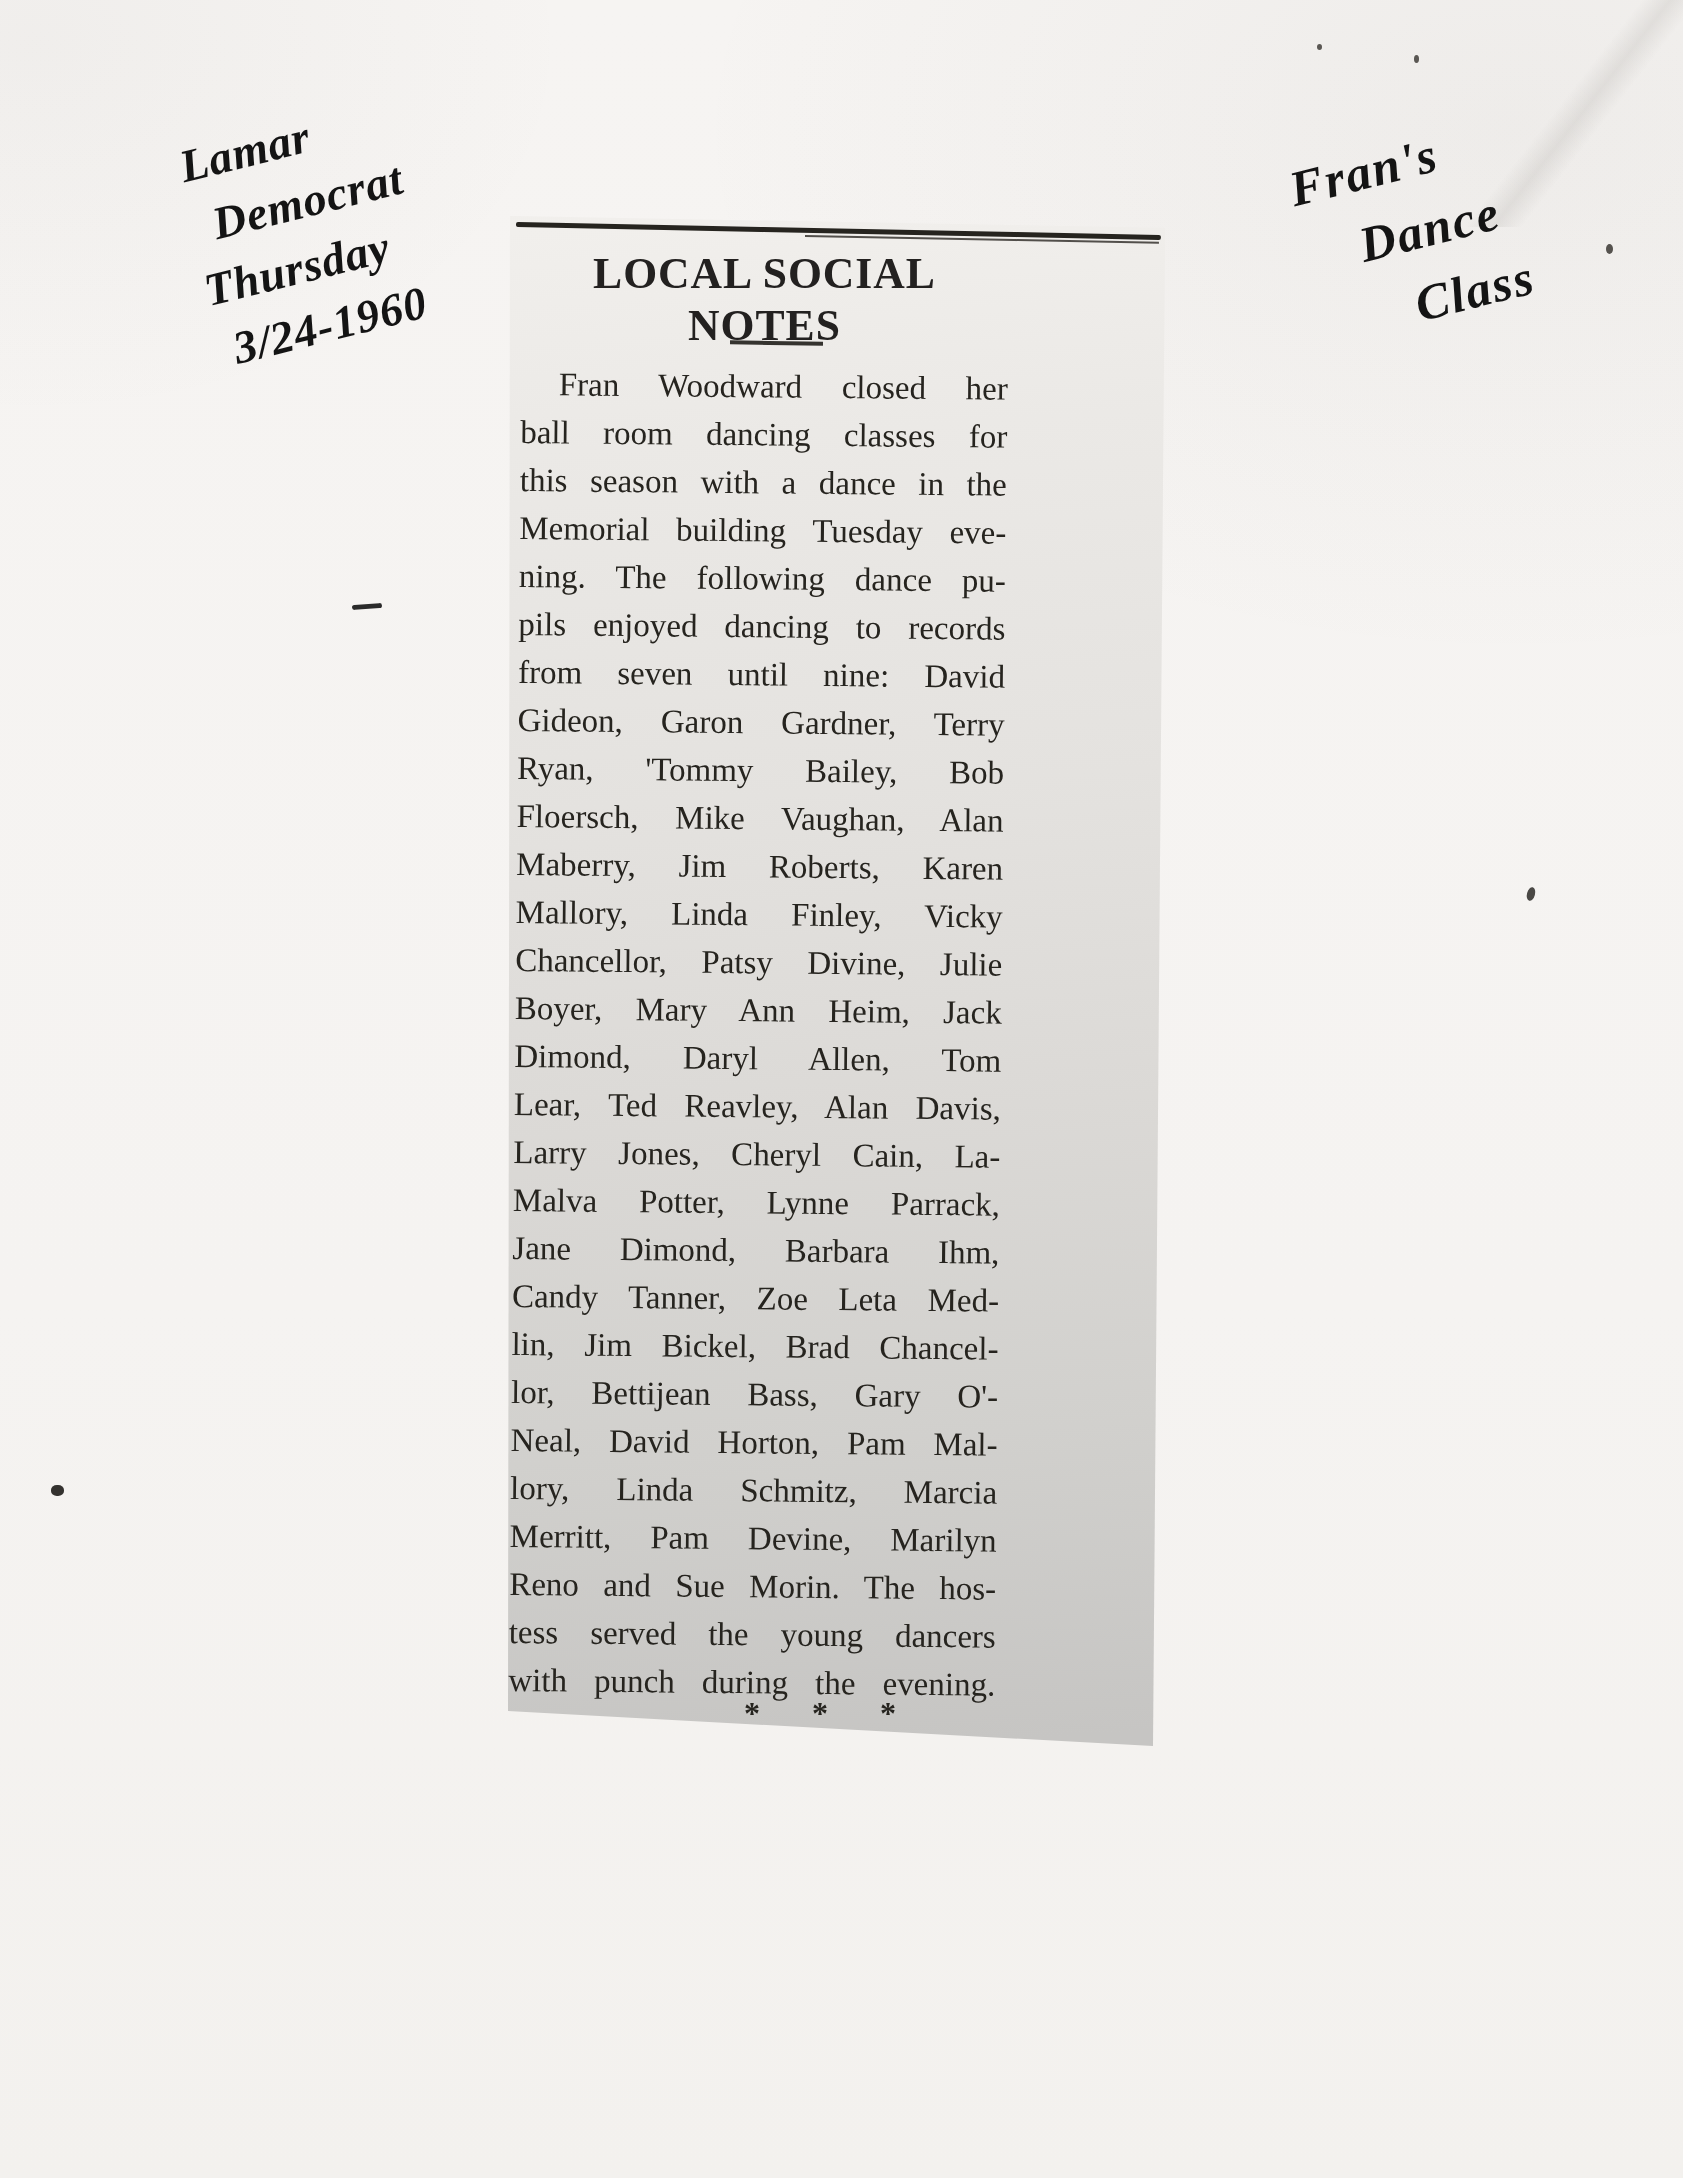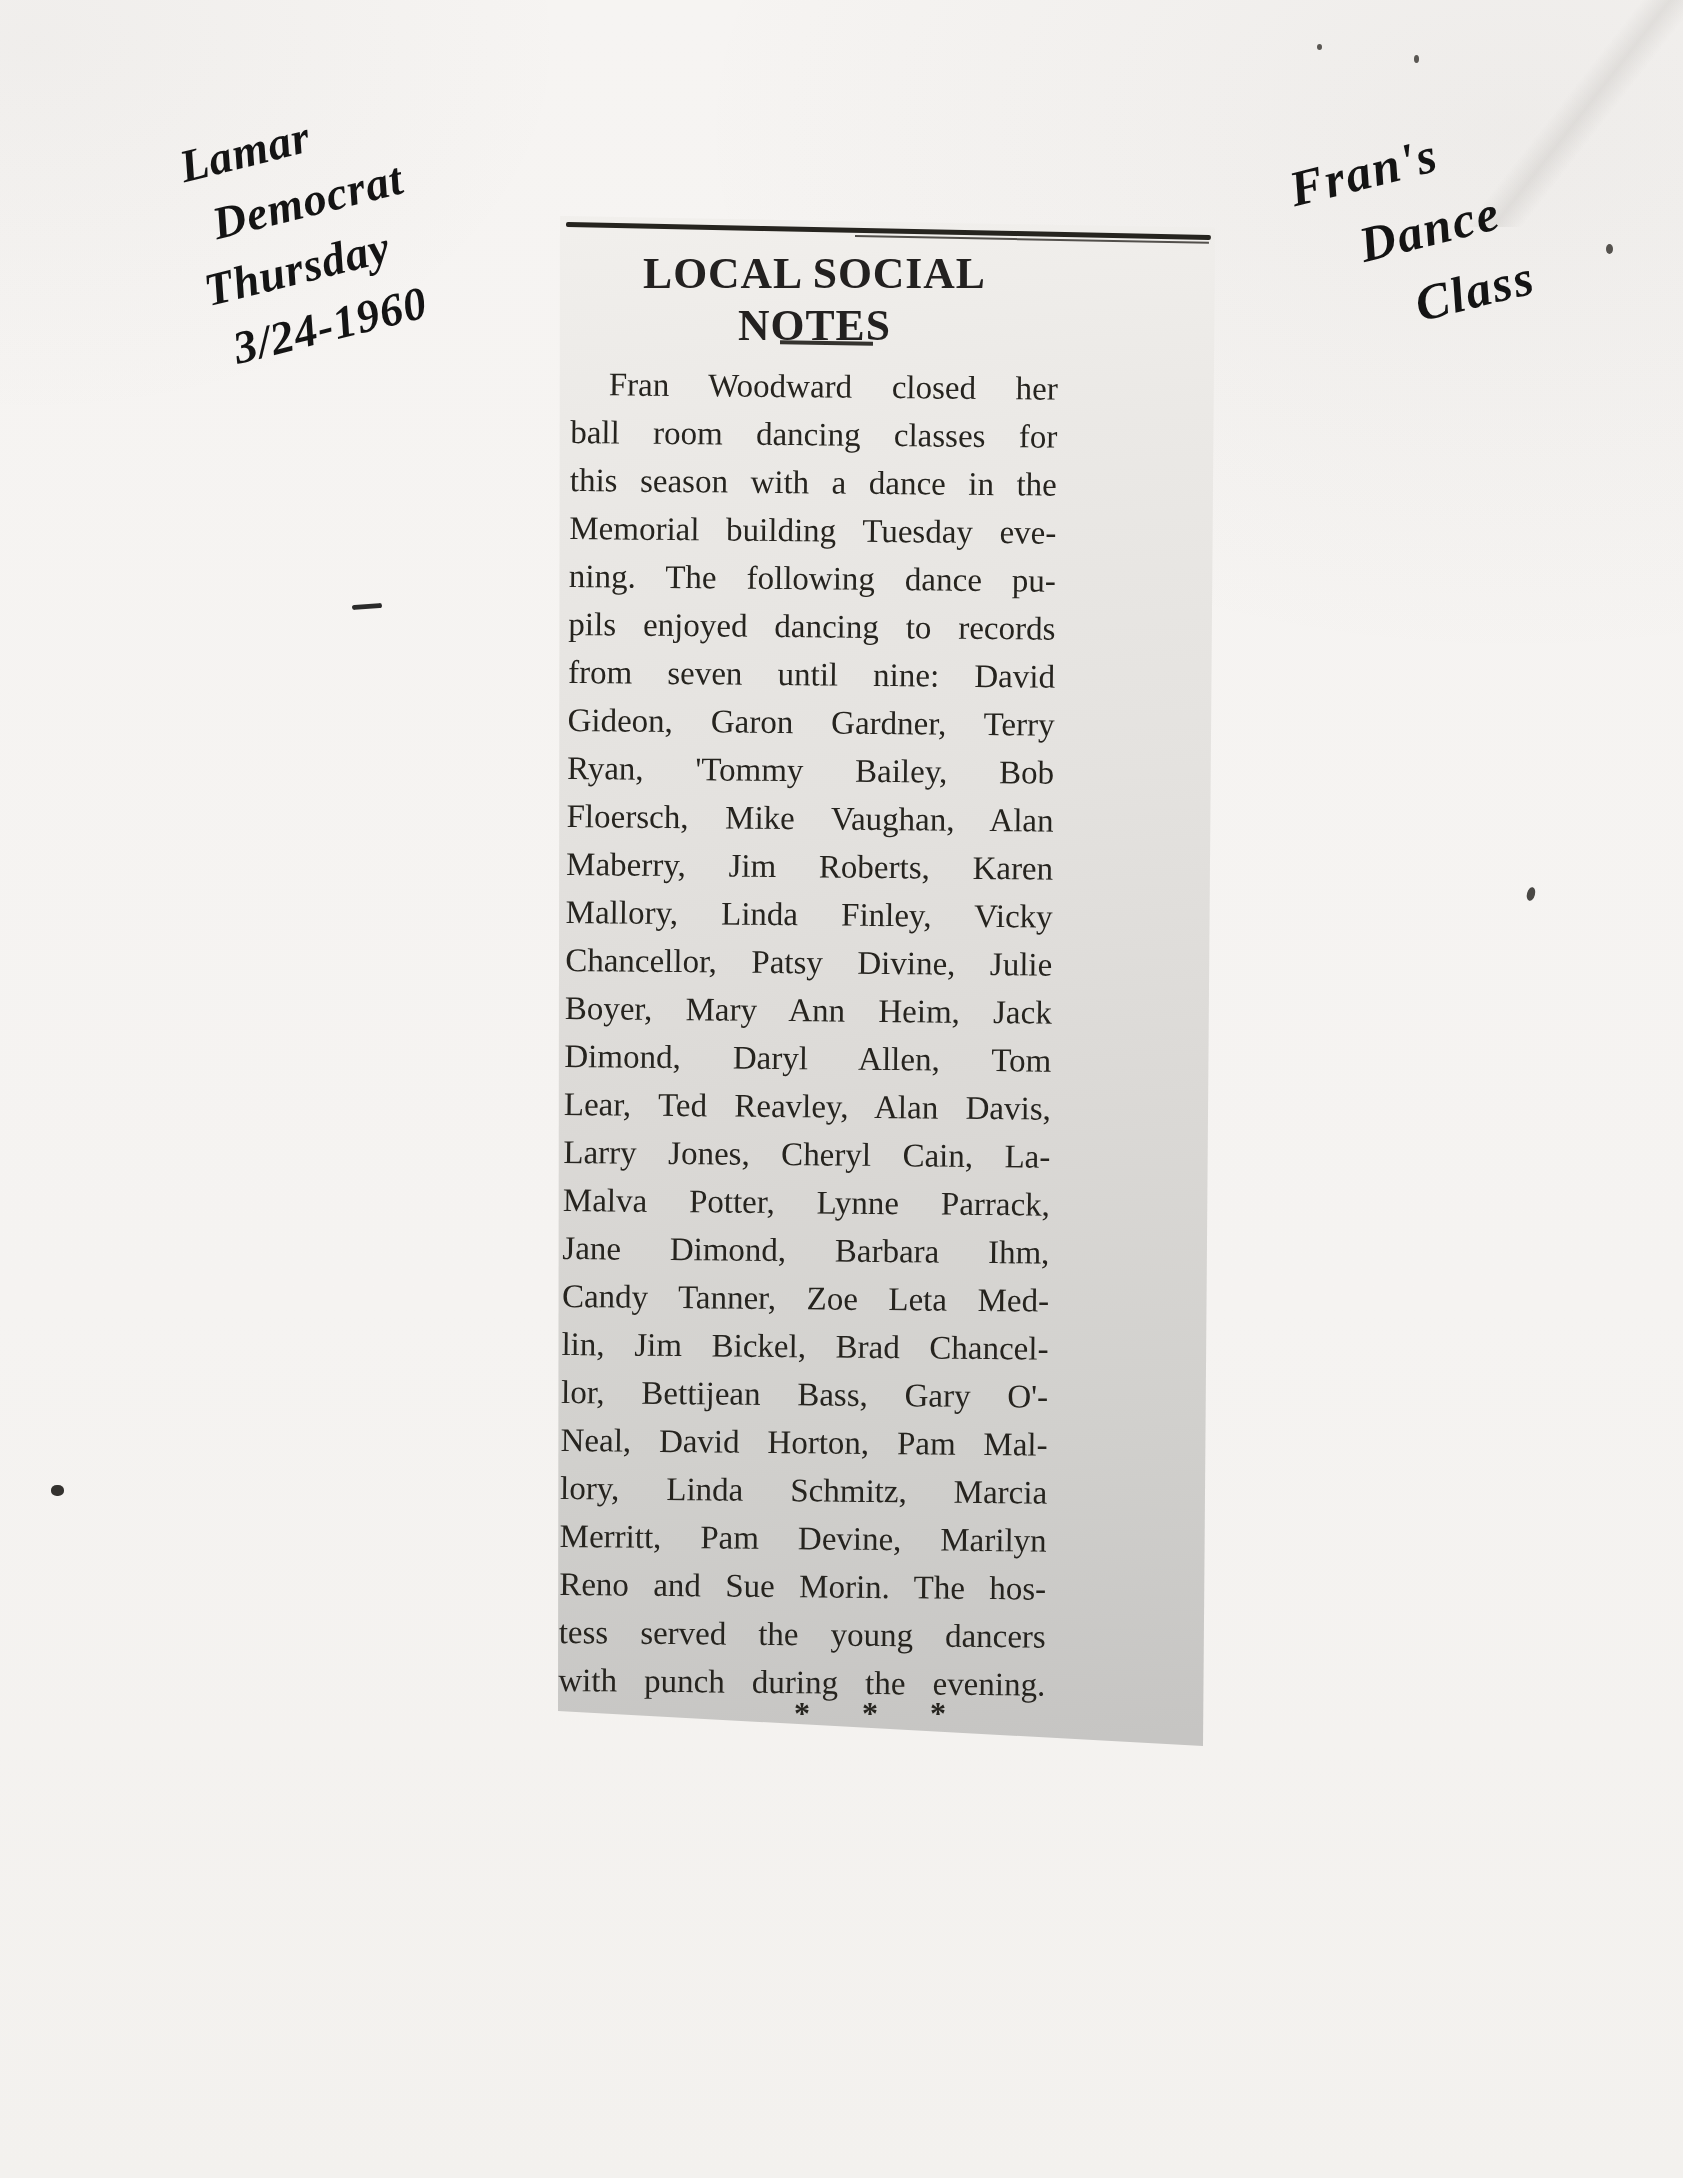--- a/index.html
+++ b/index.html
@@ -11,21 +11,21 @@
       linear-gradient(to bottom, #f6f4f2 0%, #f5f3f1 60%, #f3f1ee 100%);
     font-family:"Liberation Serif", serif;
   }
   .crease {
     position:absolute; left:1455px; top:-30px; width:277px; height:257px;
     background:linear-gradient(128deg, transparent 44%, rgba(110,105,98,0.12) 50%, transparent 56%);
     pointer-events:none;
   }
   
   .clipping {
-    position:absolute; left:558px; top:194px; width:659px; height:1584px;
+    position:absolute; left:508px; top:194px; width:659px; height:1584px;
     clip-path: polygon(2px 22px, 657px 34px, 645px 1552px, 0px 1517px);
     background: linear-gradient(176deg,
       #f2f0ed 0%, #ebe9e6 16%, #e4e2df 38%,
       #dbd9d6 58%, #d1d0cd 78%, #c6c5c3 97%);
     filter: drop-shadow(1px 2px 3px rgba(90,85,78,0.35));
   }
   .top-rule {
     position:absolute; left:8px; top:28px; width:645px; height:5px;
     background:#26241f; transform:rotate(1.15deg); transform-origin:left center;
     border-radius:2px;

